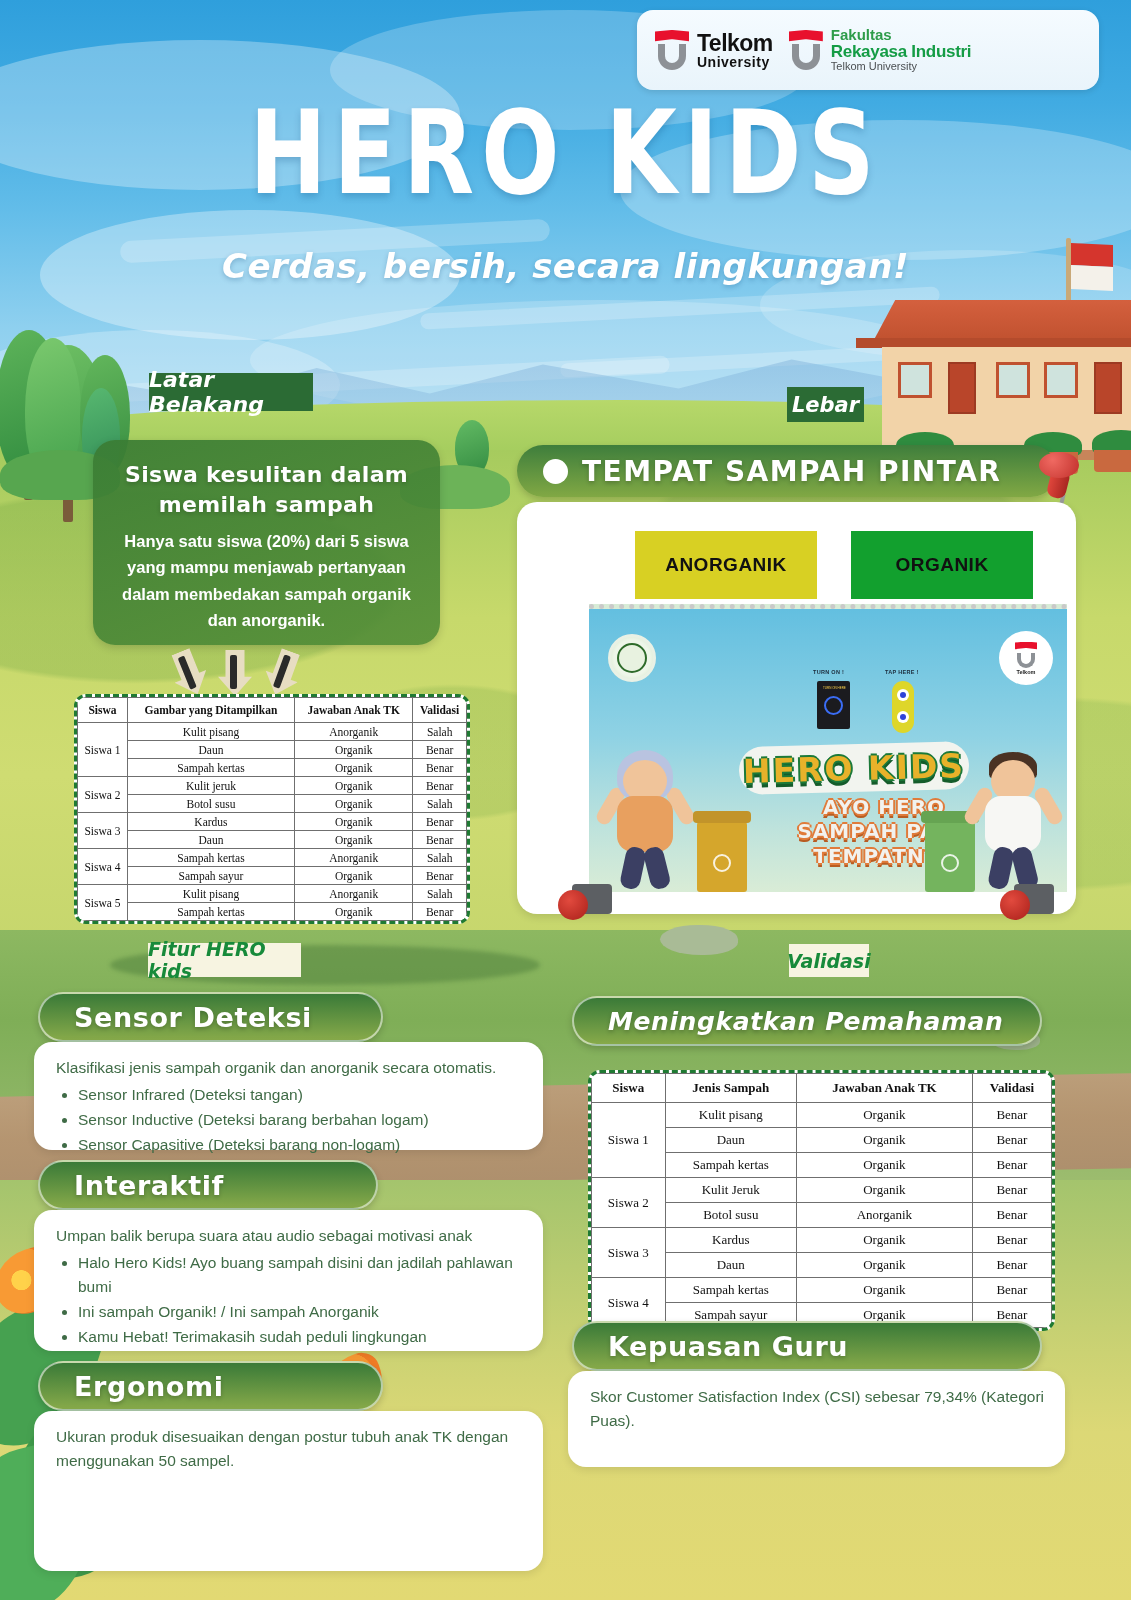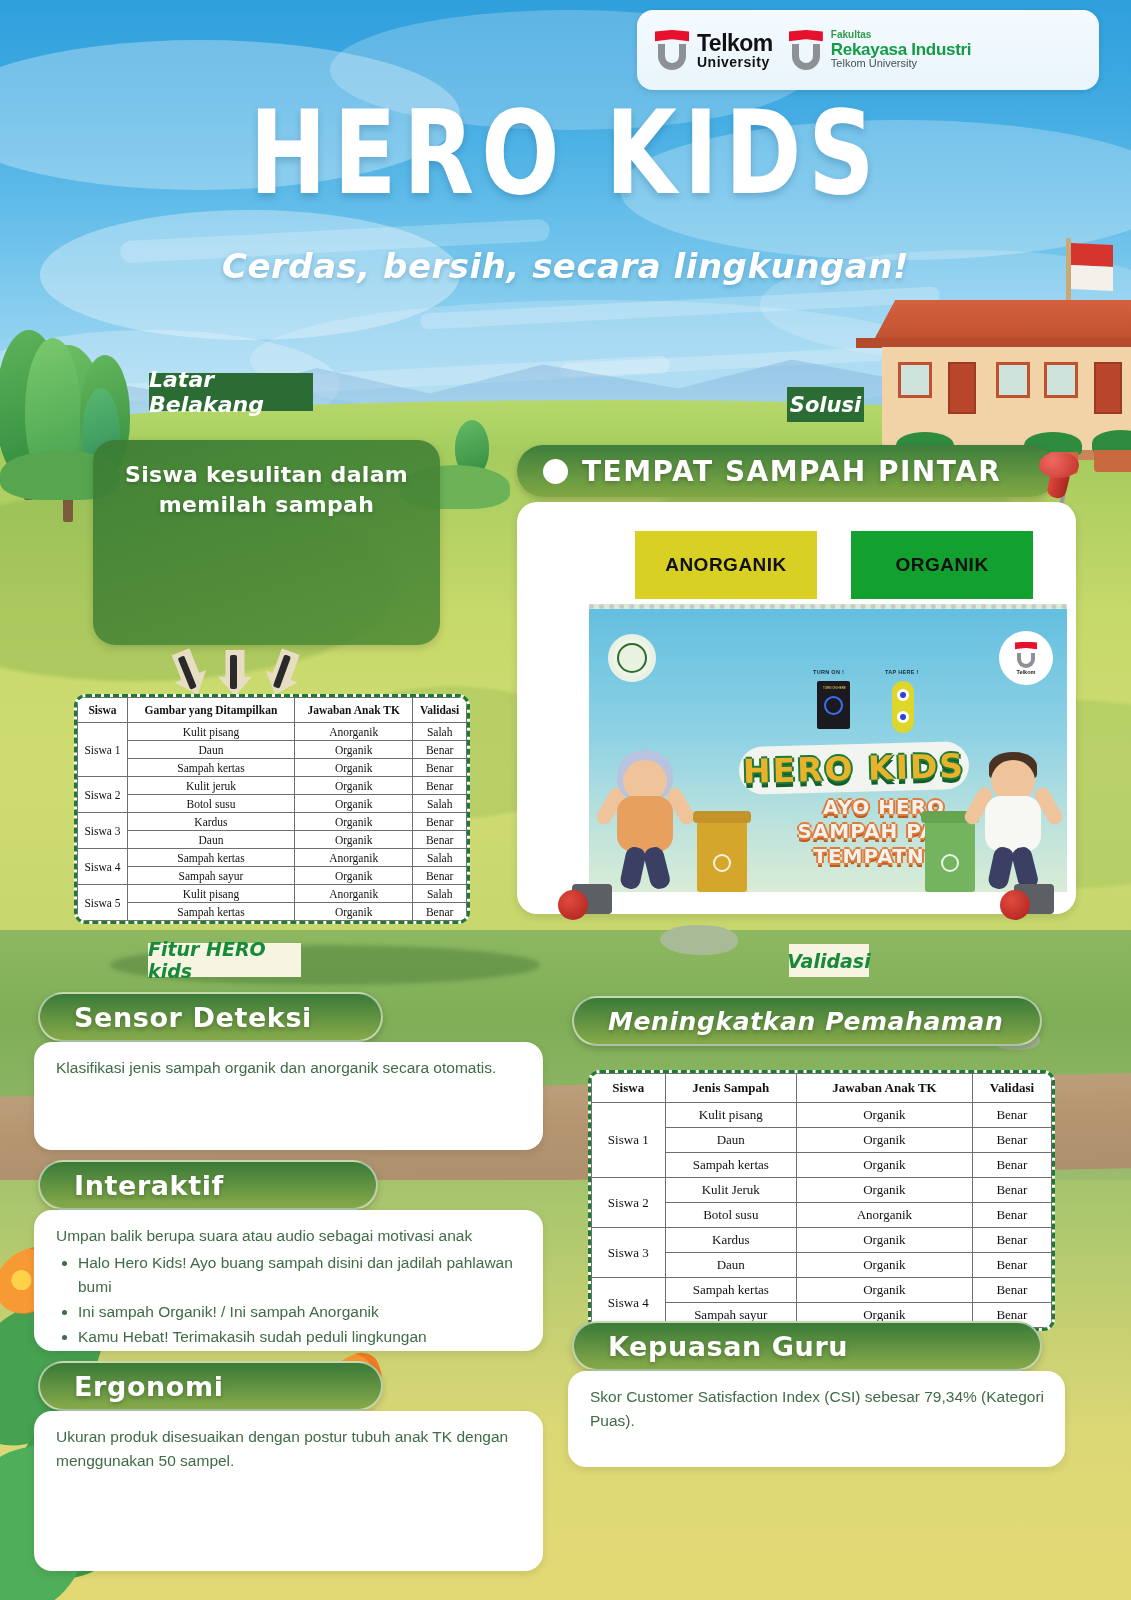--- a/index.html
+++ b/index.html
@@ -122,21 +122,21 @@
     box-shadow:0 2px 6px rgba(0,0,0,.12);
   }
   .tlogo{display:flex;align-items:center;gap:8px;}
   .tmark{width:34px;height:40px;position:relative;flex:0 0 auto;}
   .tmark .book{position:absolute;top:0;left:0;width:34px;height:13px;background:#e8112d;clip-path:polygon(0 12%,48% 0,52% 0,100% 12%,100% 86%,52% 72%,48% 72%,0 86%);}
   .tmark .u{position:absolute;top:14px;left:3px;width:28px;height:26px;border:7px solid #8d9196;border-top:none;border-radius:0 0 14px 14px;}
   .tname{line-height:1;}
   .tname .t1{font-size:23px;font-weight:bold;color:#111;letter-spacing:-.5px;}
   .tname .t2{font-size:14px;font-weight:bold;color:#111;letter-spacing:.5px;}
   .fname{line-height:1.05;}
-  .fname .f0{font-size:10px;font-weight:bold;color:#2e9c4a;}
+  .fname .f0{font-size:15px;font-weight:bold;color:#2e9c4a;}
   .fname .f1{font-size:17px;font-weight:bold;color:#149c45;letter-spacing:-.3px;}
   .fname .f2{font-size:11px;font-weight:normal;color:#4b4f52;}
 
   
   .title{
     position:absolute;left:0;top:108px;width:1131px;text-align:center;
     font-family:"DejaVu Sans", sans-serif;
     font-size:92px;font-weight:bold;color:#ffffff;
     letter-spacing:7px;line-height:1;
     text-shadow:0 3px 7px rgba(0,60,110,.22);
@@ -439,20 +439,21 @@
       </div>
     </div>
   </div>
 
   <div class="title">HERO KIDS</div>
   <div class="tagline">Cerdas,  bersih, secara lingkungan!</div>
 
   <div class="seclabel label-latar">Latar Belakang</div>
   <div class="latar-card">
     <div class="latar-head">Siswa kesulitan dalam memilah sampah</div>
+    <div class="latar-body">Hanya satu siswa (20%) dari 5 siswa yang mampu menjawab pertanyaan dalam membedakan sampah organik dan anorganik.</div>
   </div>
 
   <div class="arrow" style="left:172px;top:650px;transform:rotate(-22deg);">
       <i></i>
     </div>
   <div class="arrow" style="left:218px;top:650px;">
       <i></i>
     </div>
   <div class="arrow" style="left:266px;top:650px;transform:rotate(20deg);">
       <i></i>
@@ -526,21 +527,21 @@
           </tr>
           <tr>
             <td>Sampah kertas</td>
             <td>Organik</td>
             <td>Benar</td>
           </tr>
         </tbody>
     </table>
   </div>
 
-  <div class="seclabel label-solusi">Solusi</div>
+  <div class="seclabel label-solusi">Lebar</div>
   <div class="solusi-head">
     <div class="dot"></div>
     <div class="solusi-title">TEMPAT SAMPAH PINTAR</div>
   </div>
   <div class="pin">
     <div class="needle"></div>
     <div class="neck"></div>
     <div class="cap"></div>
   </div>
   <div class="solusi-body"></div>
@@ -613,20 +614,25 @@
       <div class="w"></div>
     </div>
 
   <div class="seclabel label-fitur">Fitur HERO kids</div>
 
   <div class="fhead" id="h-sensor">
     <span>Sensor Deteksi</span>
   </div>
   <div class="fbody" id="b-sensor">
     <div>Klasifikasi jenis sampah organik dan anorganik secara otomatis.</div>
+    <ul id="ul-0">
+        <li>Sensor Infrared (Deteksi tangan)</li>
+        <li>Sensor Inductive (Deteksi barang berbahan logam)</li>
+        <li>Sensor Capasitive (Deteksi barang non-logam)</li>
+      </ul>
   </div>
 
   <div class="fhead" id="h-inter">
     <span>Interaktif</span>
   </div>
   <div class="fbody" id="b-inter">
     <div>Umpan balik berupa suara atau audio sebagai motivasi anak</div>
     <ul id="ul-1">
         <li>Halo Hero Kids! Ayo buang sampah disini dan jadilah pahlawan bumi</li>
         <li>Ini sampah Organik! / Ini sampah Anorganik</li>

